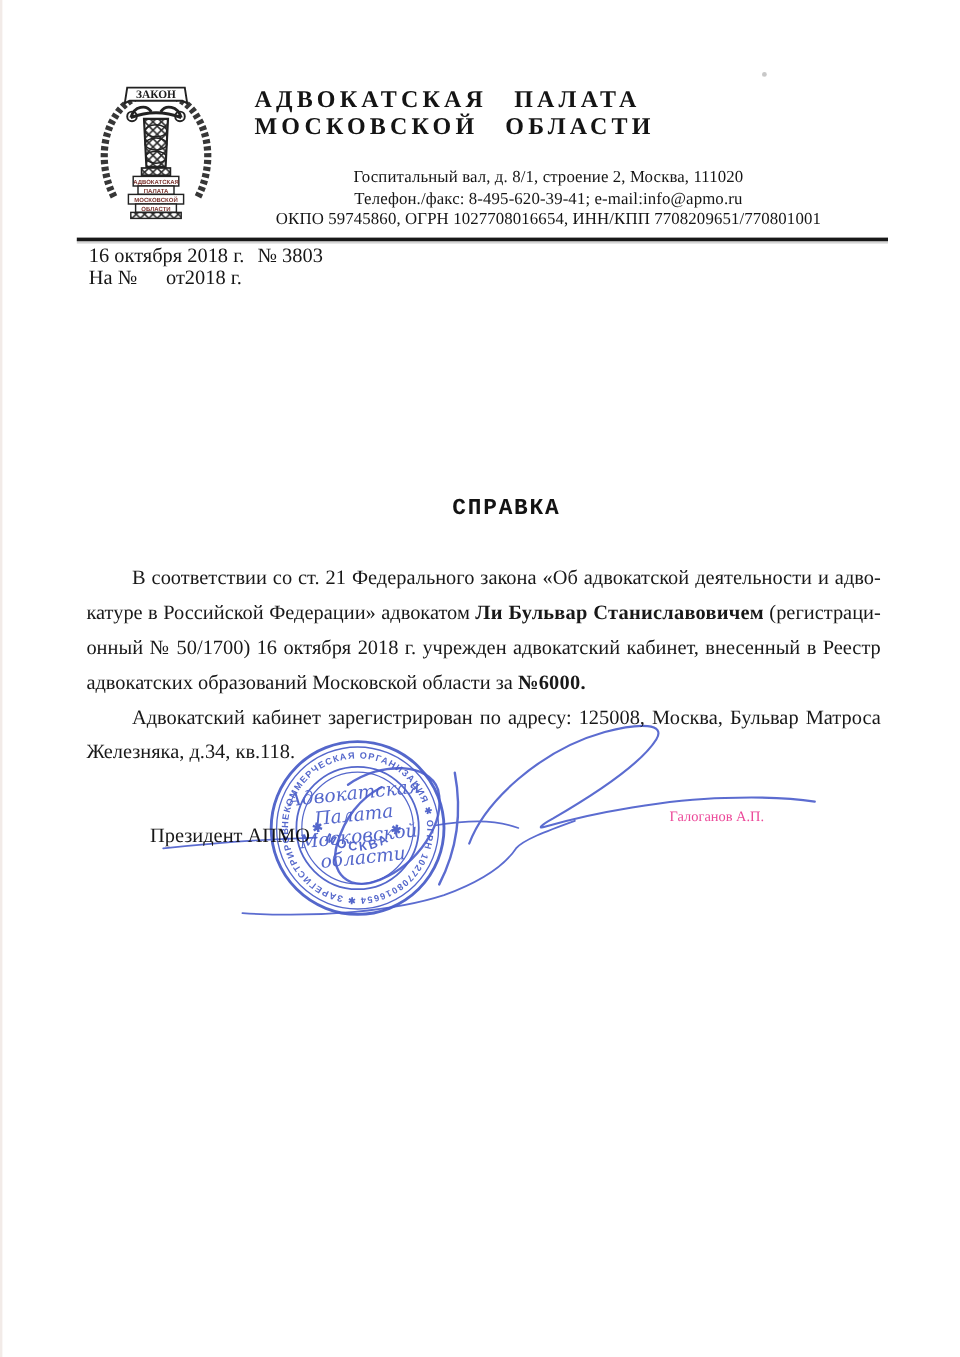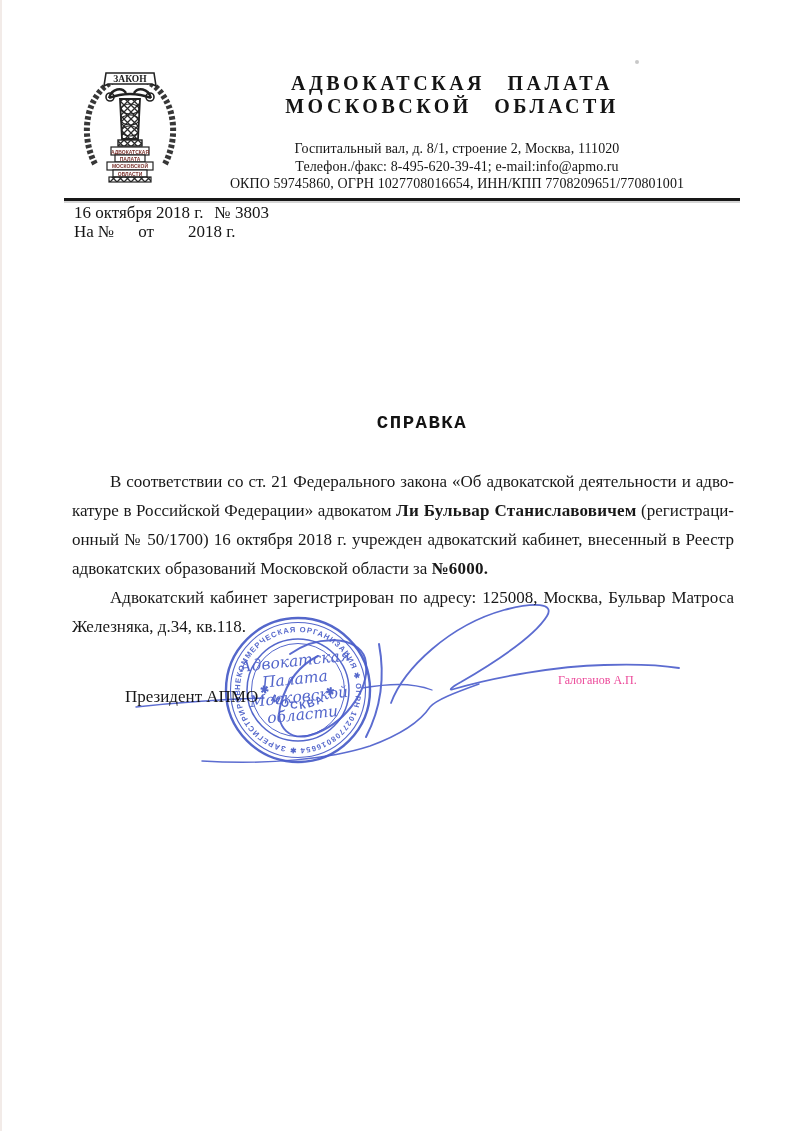--- a/index.html
+++ b/index.html
@@ -9,39 +9,39 @@
     background:#ffffff;
     font-family:"Liberation Serif","DejaVu Serif",serif;
     color:#1c1c1c;
     overflow:hidden;
     border-left:2px solid #f2ebe8;
   }
   
   .logo{position:absolute;left:80px;top:63px;width:96px;height:128px;}
   .org-header{
     position:absolute;left:210px;top:72px;width:480px;
-    text-align:center;font-weight:bold;font-size:20px;line-height:23px;
+    font-weight:bold;font-size:20px;line-height:23px;
     letter-spacing:3.5px;word-spacing:14px;color:#141414;font-family:Liberation Serif, serif;
   }
   .org-address{
     position:absolute;left:175px;top:140px;width:560px;
     text-align:center;font-size:14px;line-height:17.6px;color:#151515;
     letter-spacing:.1px;
   }
   .rule{
     position:absolute;left:62px;top:198px;width:676px;height:3px;
     background:#181818;box-shadow:0 2px 0 rgba(20,20,20,.18);
   }
   .ref-block{
     position:absolute;left:72px;top:204px;width:500px;
     font-size:17px;line-height:18.5px;color:#151515;
   }
   .ref-number{margin-left:11px;}
   .reply-from{margin-left:24px;}
-  .reply-year{margin-left:34px;}
+  .reply-year{}
   
   .doc-title{
     position:absolute;left:70px;top:412px;width:700px;
     text-align:center;font-weight:bold;font-size:19px;letter-spacing:1.5px;
     color:#131313;
     font-family:Liberation Mono, monospace;
   }
   .doc-body{
     position:absolute;left:70px;top:467px;width:662px;
     font-size:17px;line-height:29px;text-align:justify;color:#181818;

